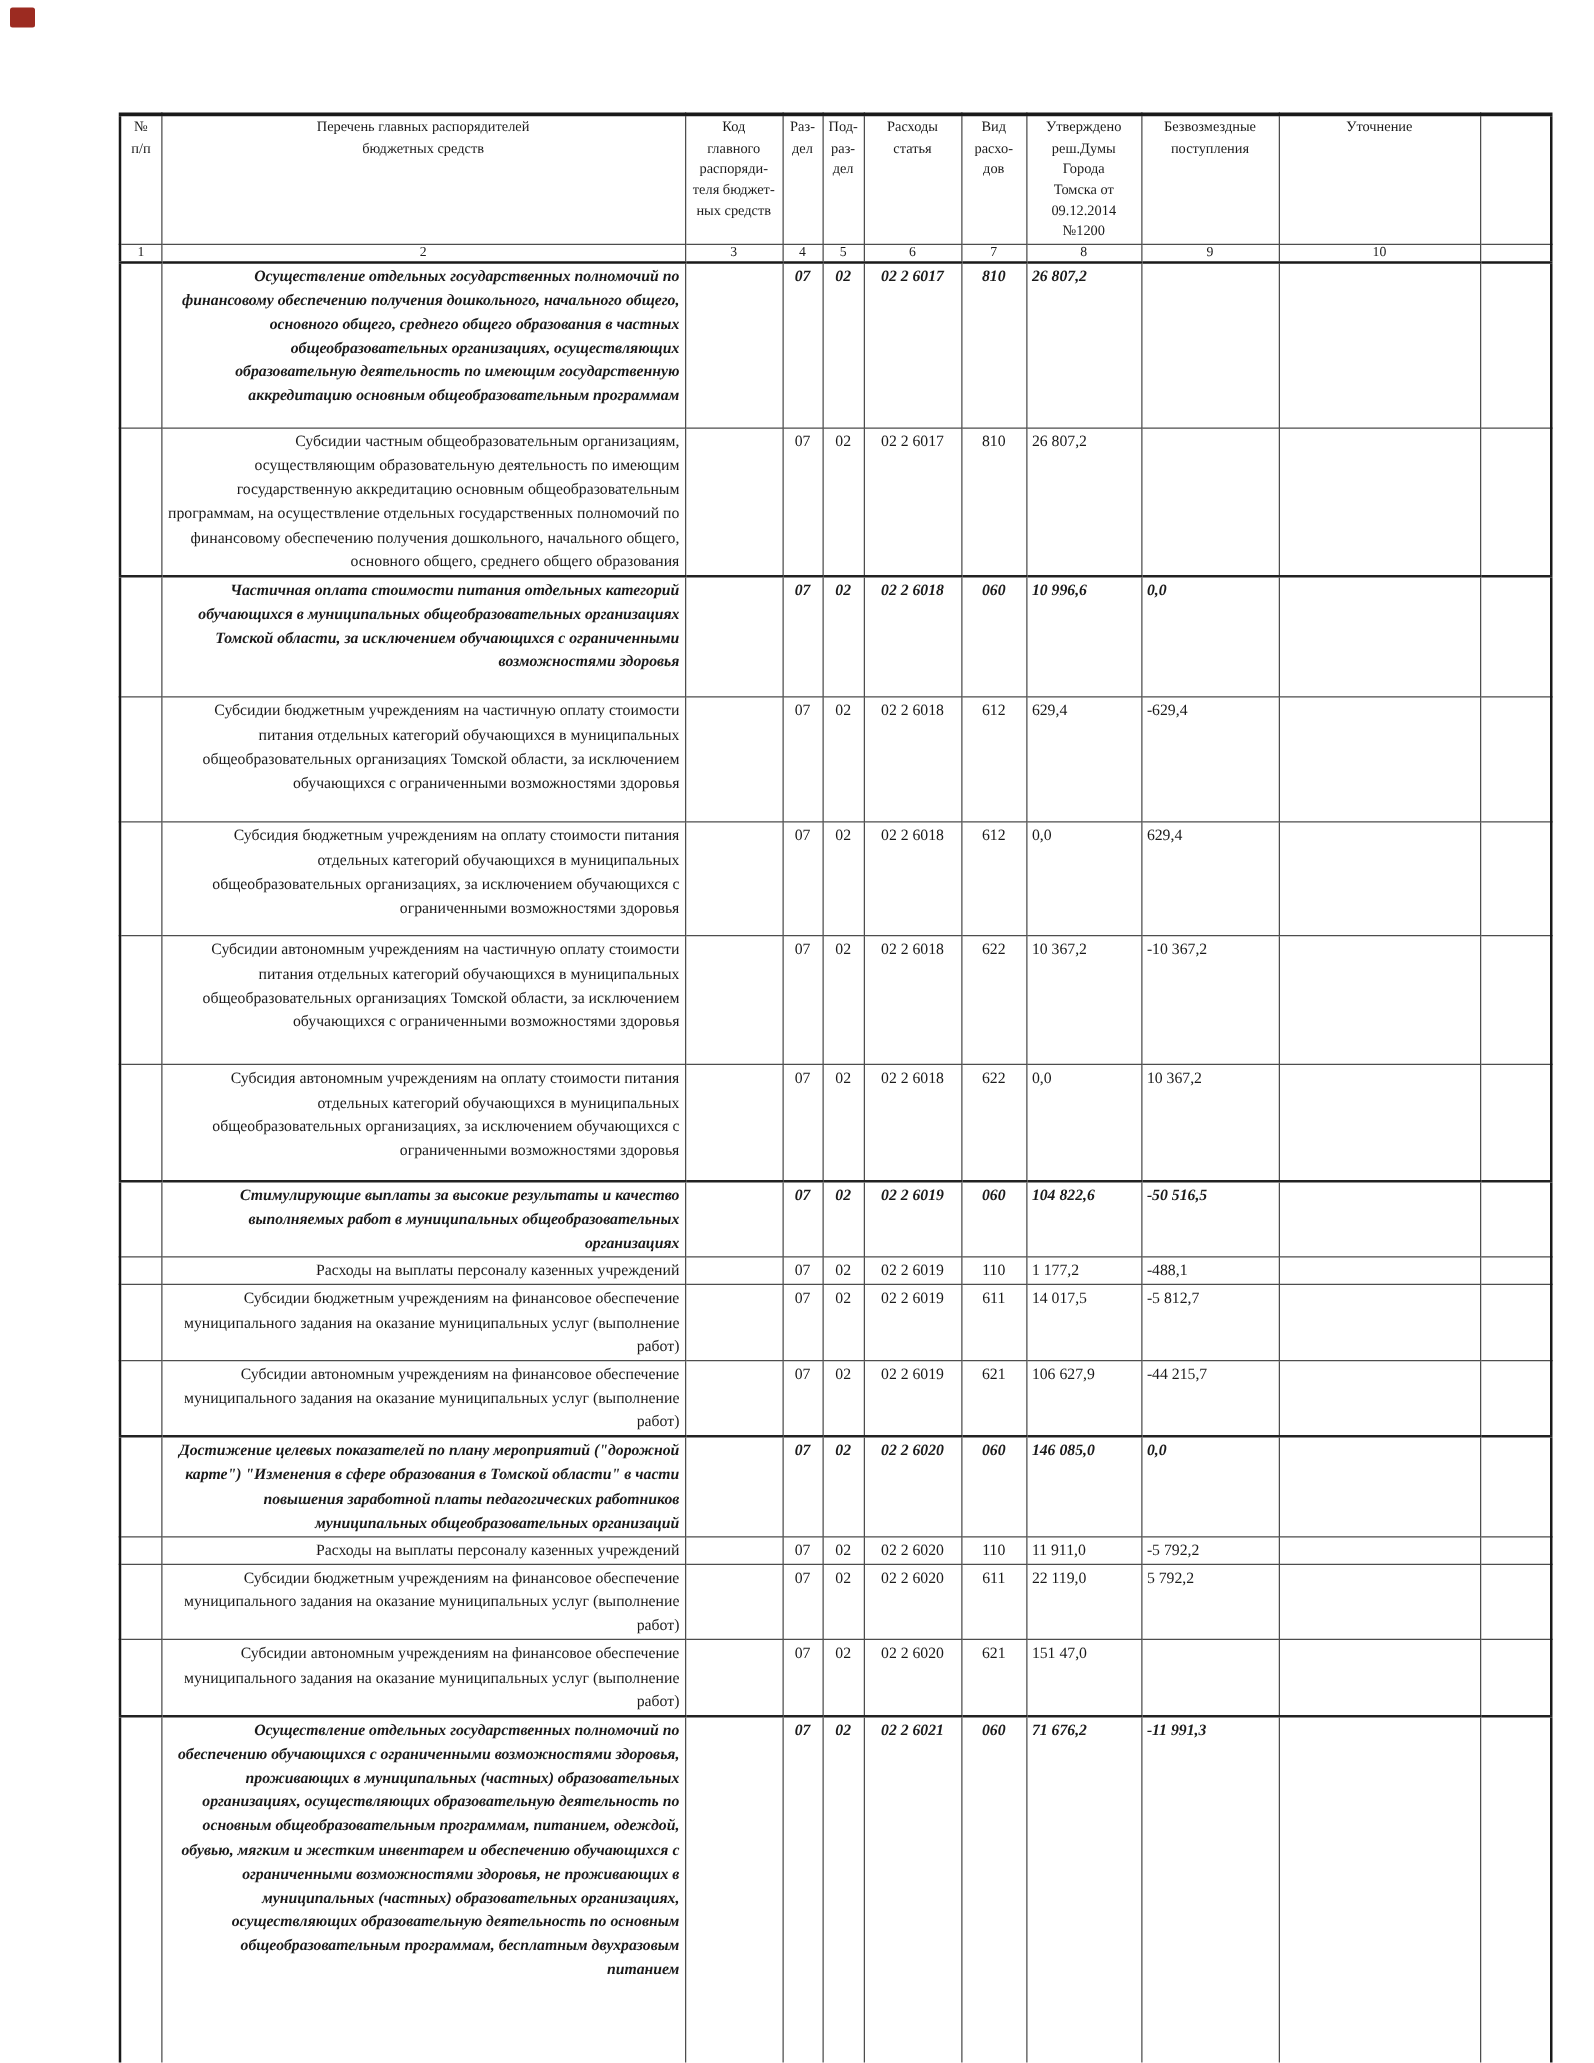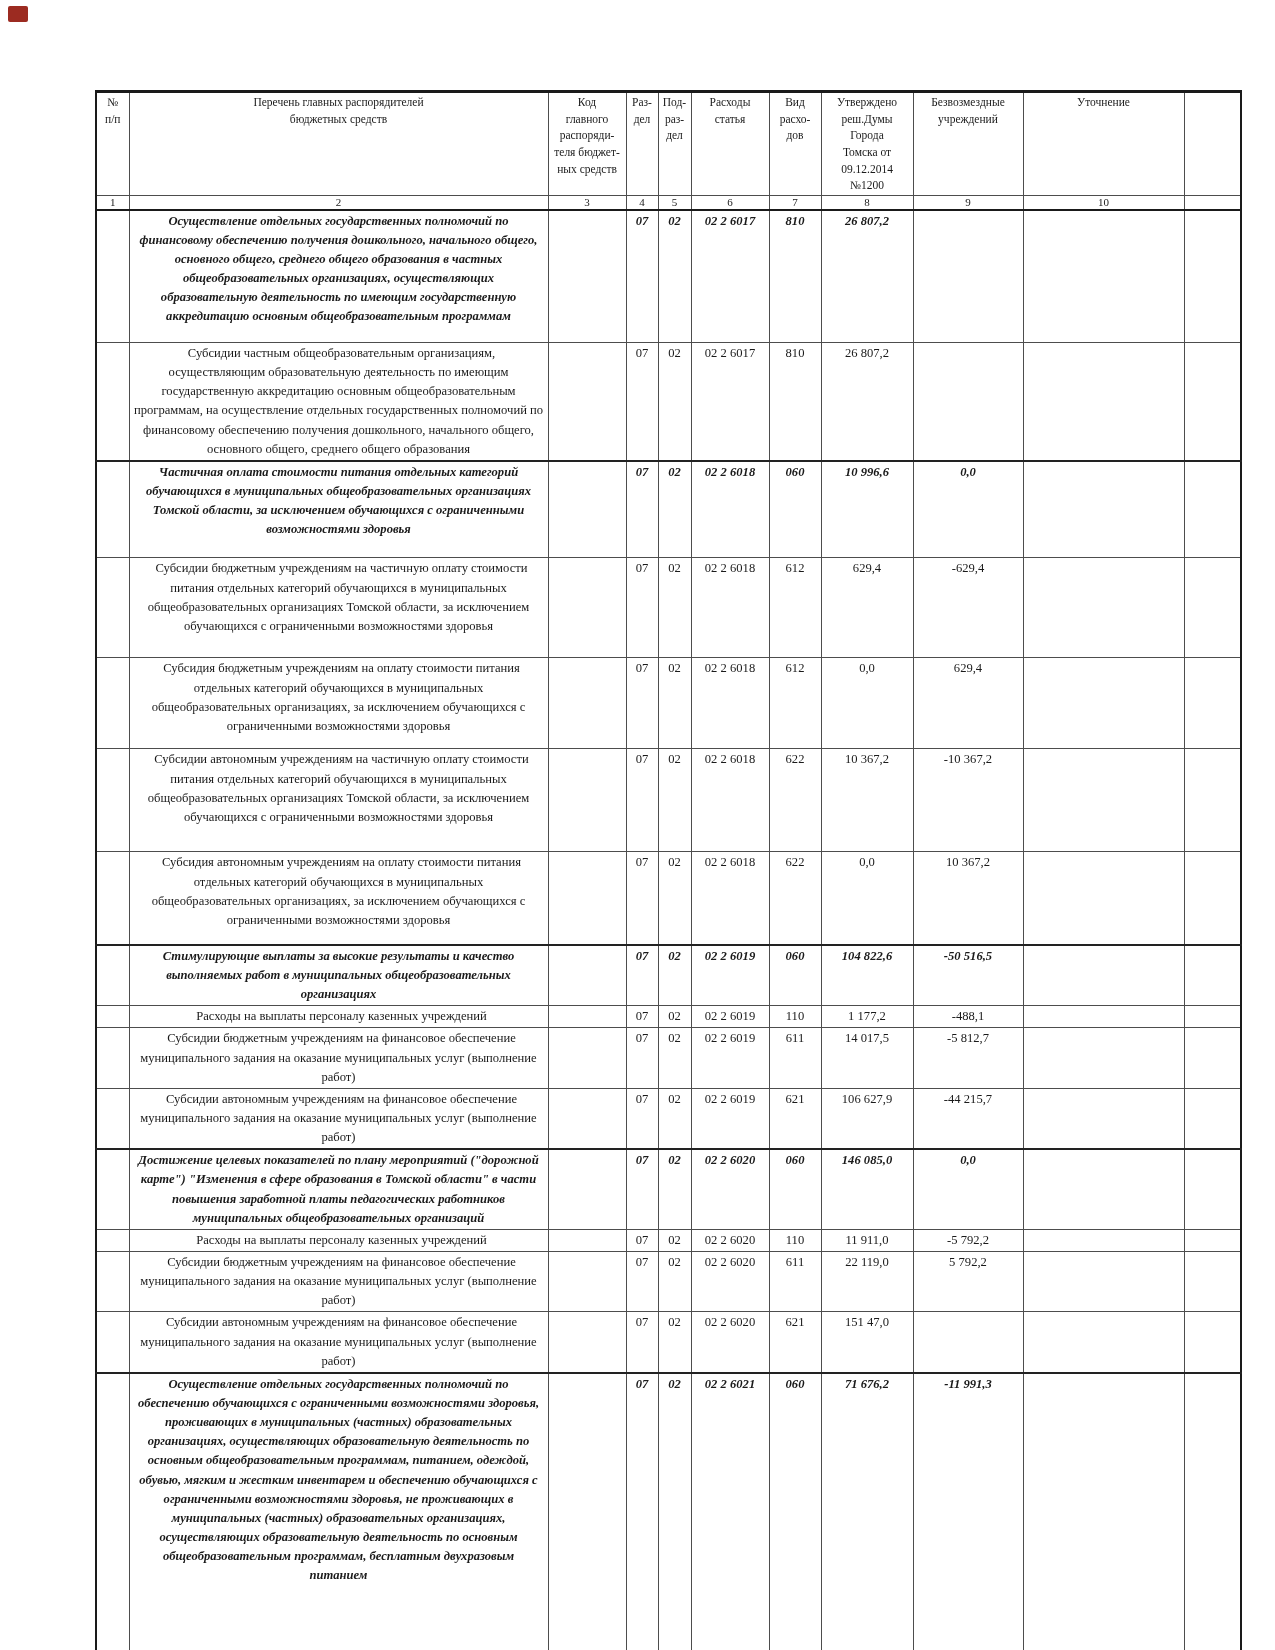--- a/index.html
+++ b/index.html
@@ -30,23 +30,23 @@
     font-size:11.5px;line-height:1.45;
     white-space:pre-line;
     padding-top:4px;
   }
   tr.nums td{
     text-align:center;font-size:11px;line-height:1.1;
     border-bottom:2px solid #1a1a1a;
     padding:0 2px;
   }
   tbody td{font-size:12.6px;line-height:1.52;}
-  td.nm{text-align:center;padding:3px 6px 3px 4px;text-indent:6px;}
+  td.nm{text-align:right;padding:3px 6px 3px 4px;text-indent:6px;}
   td.ctr{text-align:center;padding-top:3px;}
-  td.rt{text-align:center;padding:3px 6px 1px 2px;margin-top:46px;}
+  td.rt{text-align:left;padding:3px 6px 1px 2px;margin-top:46px;}
   tbody tr.b td{font-weight:bold;font-style:italic;border-top:2px solid #222;}
   tbody tr.b td.nm{text-indent:0;}
 </style>
 </head>
 <body>
 
 <div id="corner-marker" style="background: rgb(156, 43, 33);"></div>
 
 <table class="budget">
   <colgroup>
@@ -79,21 +79,21 @@
 раз-
 дел</th>
       <th>Расходы статья</th>
       <th>Вид расхо-
 дов</th>
       <th>Утверждено
 реш.Думы Города
 Томска от
 09.12.2014 №1200</th>
       <th>Безвозмездные
-учреждений</th>
+поступления</th>
       <th>Уточнение</th>
       <th></th>
     </tr>
     <tr class="nums" style="height:14px">
       <td>1</td>
       <td>2</td>
       <td>3</td>
       <td>4</td>
       <td>5</td>
       <td>6</td>

